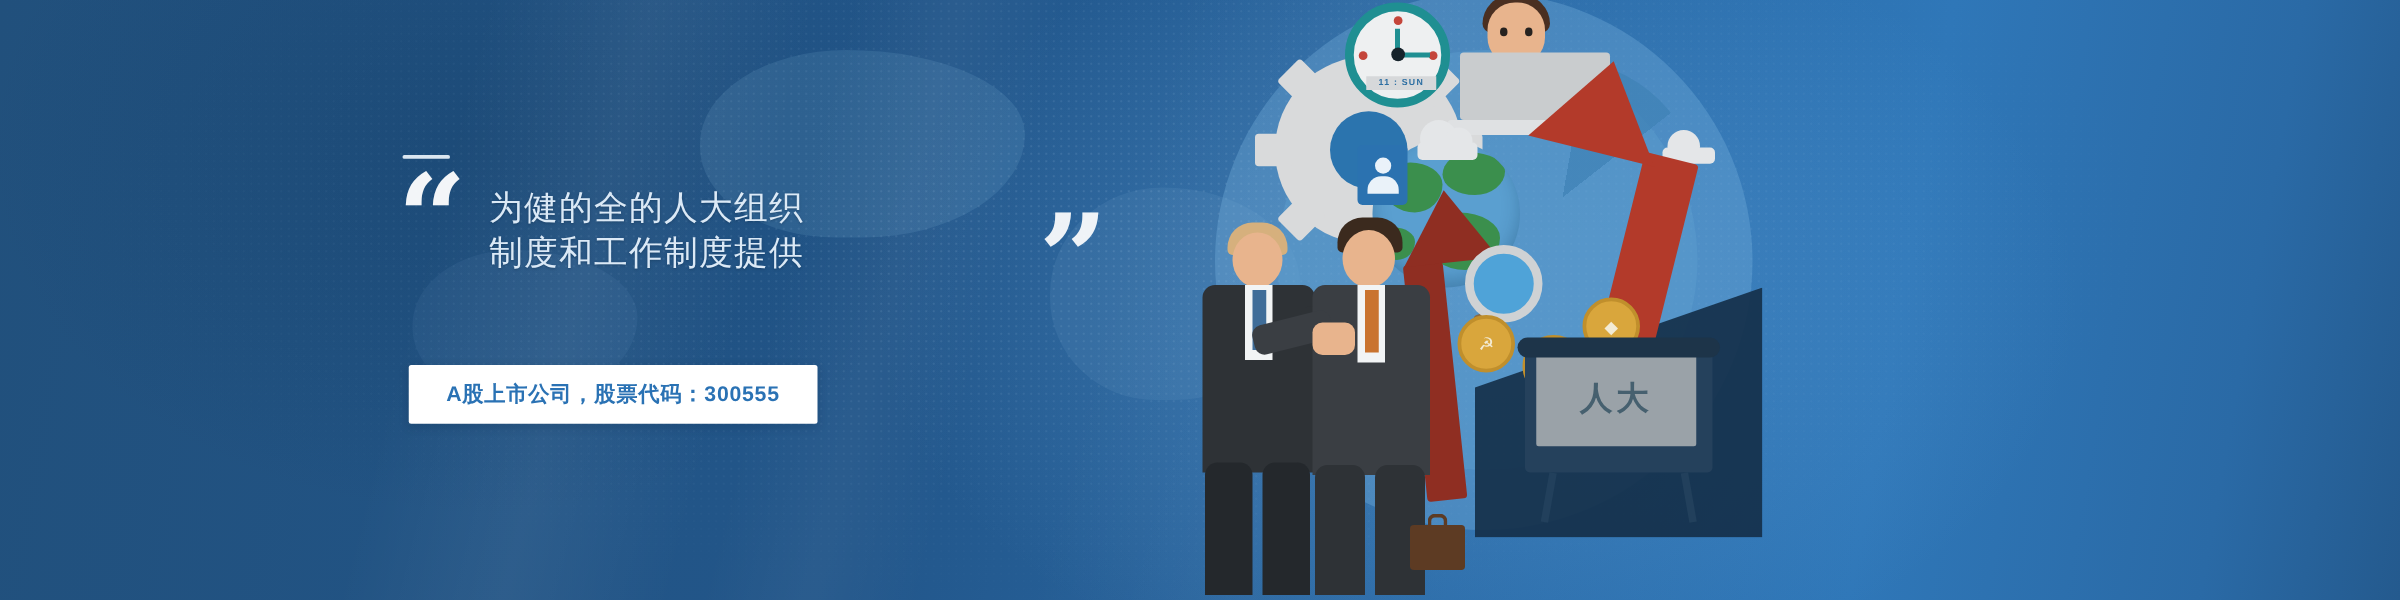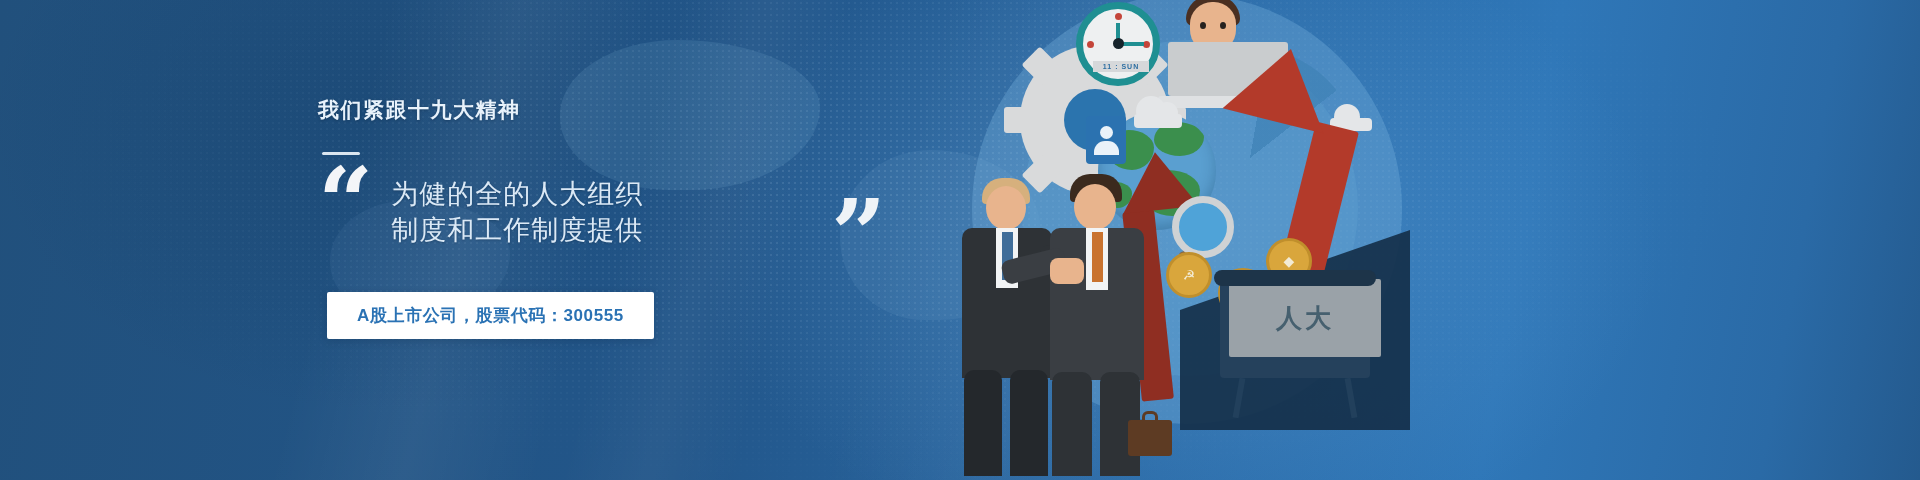--- a/index.html
+++ b/index.html
@@ -104,41 +104,40 @@
   .p-suit{position:absolute;border-radius:10px 10px 0 0;}
   .p-shirt{position:absolute;background:#f2f4f5;}
   .p-tie{position:absolute;}
   .p-arm{position:absolute;border-radius:8px;}
   .briefcase{position:absolute;left:182px;top:240px;width:44px;height:36px;background:#5d3b23;border-radius:3px;}
   .bc-handle{position:absolute;left:196px;top:231px;width:16px;height:10px;border:3px solid #5d3b23;
     border-bottom:none;border-radius:6px 6px 0 0;box-sizing:border-box;}
 
   .easel{position:absolute;left:290px;top:270px;width:150px;height:140px;}
   .board{position:absolute;left:0;top:12px;width:150px;height:96px;background:#25415c;border-radius:4px;}
-  .board-inner{position:absolute;left:9px;top:9px;width:152px;height:78px;background:#9aa2a8;border-radius:2px;
+  .board-inner{position:absolute;left:9px;top:9px;width:128px;height:78px;background:#9aa2a8;border-radius:2px;
     display:flex;align-items:center;justify-content:center;color:#46606f;font-size:26px;font-weight:bold;letter-spacing:3px;}
   .board-top{position:absolute;left:-6px;top:0;width:162px;height:16px;background:#1d3449;border-radius:8px;}
   .leg{position:absolute;top:108px;width:6px;height:40px;background:#22405c;}
 </style>
 </head>
 <body>
 
 <div class="banner">
 
   <div class="bg-sheen"></div>
   <div class="dotmap"></div>
   <div class="continent" style="left:560px;top:40px;width:260px;height:150px;"></div>
   <div class="continent" style="left:840px;top:150px;width:200px;height:170px;opacity:.7"></div>
   <div class="continent" style="left:330px;top:200px;width:180px;height:120px;opacity:.5"></div>
   <div class="bg-streak s1"></div>
   <div class="bg-streak s2"></div>
   <div class="bg-streak s3"></div>
 
   <div class="copy">
-    <div class="eyebrow">我们紧跟十九大精神</div>
     <div class="rule"></div>
     <div class="headline-row">
       <div class="qmark qopen">“</div>
       <div class="subcopy">为健的全的人大组织
 制度和工作制度提供</div>
       <div class="qmark qclose">”</div>
     </div>
   </div>
 
   <div class="cta">A股上市公司，股票代码：300555</div>

